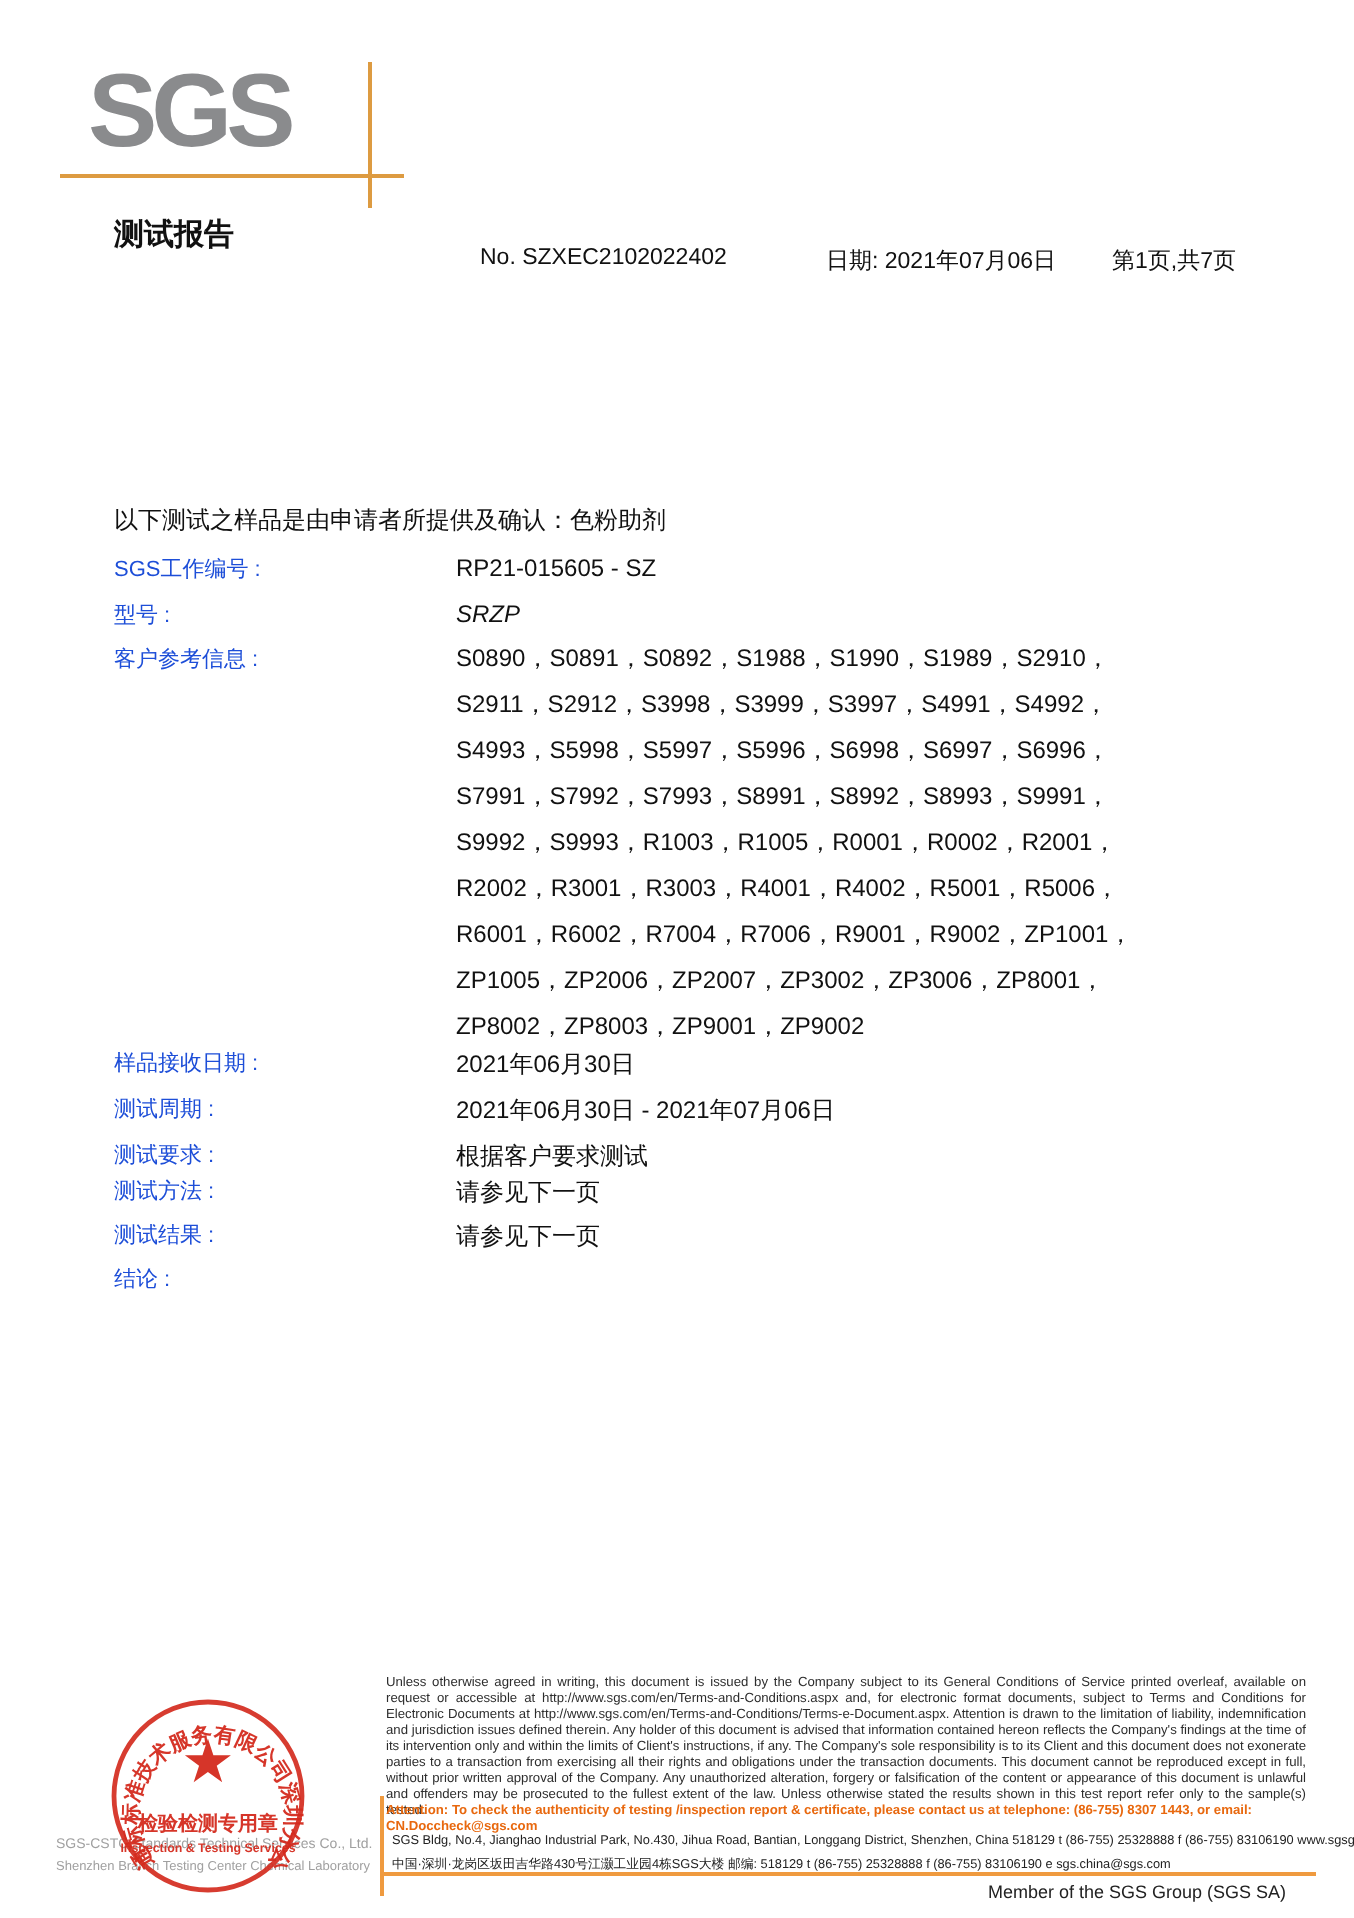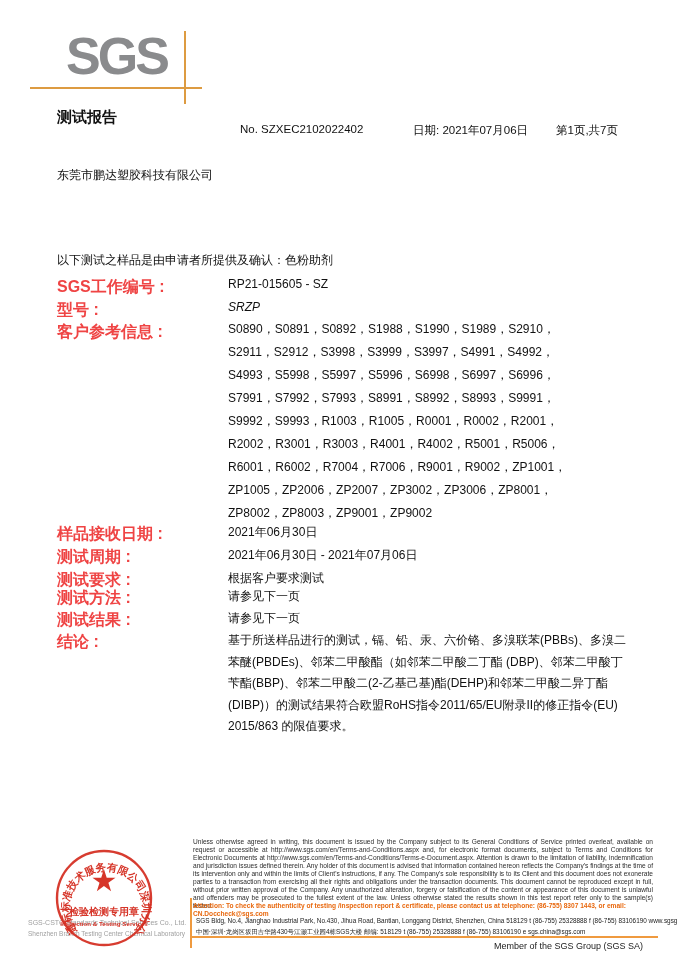--- a/index.html
+++ b/index.html
@@ -21,21 +21,21 @@
     color: #8a8b8d;
     line-height: 1;
   }
   .crop-h { background:#dd9b41; height:2px; }
   .crop-v { background:#dd9b41; width:2px; }
 
   .report-title { font-size: 15px; font-weight: bold; color:#111; }
   .hdr-meta { font-size: 11.5px; color:#111; }
 
   .body-text { font-size: 12px; color:#111; }
-  .field-label { font-size: 16px; color:#ef4444;font-weight:bold; }
+  .field-label { font-size: 11px; color:#1d4ed8; }
   .field-value { font-size: 12px; color:#111; }
   .preline { white-space: pre-line; line-height: 23px; }
   .conclusion { width: 400px; line-height: 21.5px; text-align: left; }
 
   
   .legal {
     width: 460px;
     font-size: 6.6px;
     line-height: 8px;
     color: #2d2d2d;
@@ -52,30 +52,29 @@
   .lab-name { font-size: 7px; color:#a0a0a0; line-height: 10px; white-space: nowrap; }
   .member { font-size: 9px; color:#222;padding-left:24px; }
   .rule-orange-h { background:#ef9a3f; height:1.5px; }
   .rule-orange-v { background:#ef9a3f; width:1.5px; }
 </style>
 </head>
 <body>
 
 <div class="page">
 
-  <div class="abs logo-text" style="left:66px; top:30px;text-align:center;">SGS</div>
+  <div class="abs logo-text" style="left:44px; top:30px;text-align:center;">SGS</div>
   <div class="abs crop-h" style="left:30px; top:87px; width:172px;"></div>
   <div class="abs crop-v" style="left:184px; top:31px; height:73px;"></div>
 
   <div class="abs report-title" style="left:57px; top:108px;">测试报告</div>
   <div class="abs hdr-meta" style="left:240px; top:123px;">No. SZXEC2102022402</div>
   <div class="abs hdr-meta" style="left:413px; top:123px;">日期: 2021年07月06日</div>
   <div class="abs hdr-meta" style="left:556px; top:123px;">第1页,共7页</div>
 
-  <div class="abs body-text" style="left:57px; top:167px;">东莞市鹏达塑胶科技有限公司</div>
 
   <div class="abs body-text" style="left:57px; top:252px;">以下测试之样品是由申请者所提供及确认：色粉助剂</div>
 
   <div class="abs field-label" style="left:57px; top:277px;">SGS工作编号 :</div>
   <div class="abs field-value" style="left:228px; top:277px;">RP21-015605 - SZ</div>
 
   <div class="abs field-label" style="left:57px; top:300px;">型号 :</div>
   <div class="abs field-value" style="left:228px; top:300px;font-style:italic;">SRZP</div>
 
   <div class="abs field-label" style="left:57px; top:322px;">客户参考信息 :</div>
@@ -98,21 +97,20 @@
   <div class="abs field-label" style="left:57px; top:570px;">测试要求 :</div>
   <div class="abs field-value" style="left:228px; top:570px;">根据客户要求测试</div>
 
   <div class="abs field-label" style="left:57px; top:588px;">测试方法 :</div>
   <div class="abs field-value" style="left:228px; top:588px;">请参见下一页</div>
 
   <div class="abs field-label" style="left:57px; top:610px;">测试结果 :</div>
   <div class="abs field-value" style="left:228px; top:610px;">请参见下一页</div>
 
   <div class="abs field-label" style="left:57px; top:632px;">结论 :</div>
-  <div class="abs field-value conclusion" style="left:228px; top:630px;">基于所送样品进行的测试，镉、铅、汞、六价铬、多溴联苯(PBBs)、多溴二苯醚(PBDEs)、邻苯二甲酸酯（如邻苯二甲酸二丁酯 (DBP)、邻苯二甲酸丁苄酯(BBP)、邻苯二甲酸二(2-乙基己基)酯(DEHP)和邻苯二甲酸二异丁酯(DIBP)）的测试结果符合欧盟RoHS指令2011/65/EU附录II的修正指令(EU) 2015/863 的限值要求。</div>
 
   <div class="abs lab-name" style="left:28px; top:918px;">SGS-CSTC Standards Technical Services Co., Ltd.</div>
   <div class="abs lab-name" style="left:28px; top:929px; font-size:6.5px;">Shenzhen Branch Testing Center Chemical Laboratory</div>
 
   <svg class="abs" style="left:32px; top:843px;" width="140" height="110" viewBox="0 0 140 110">
     <defs>
       <path id="ringPath" d="M 45.8,86.9 A 37,37 0 1 1 98.2,86.9"></path>
     </defs>
     <circle cx="72" cy="55" r="47" fill="none" stroke="#d42b1e" stroke-width="2.4" opacity="0.92"></circle>
     <g transform="translate(2,4)">

